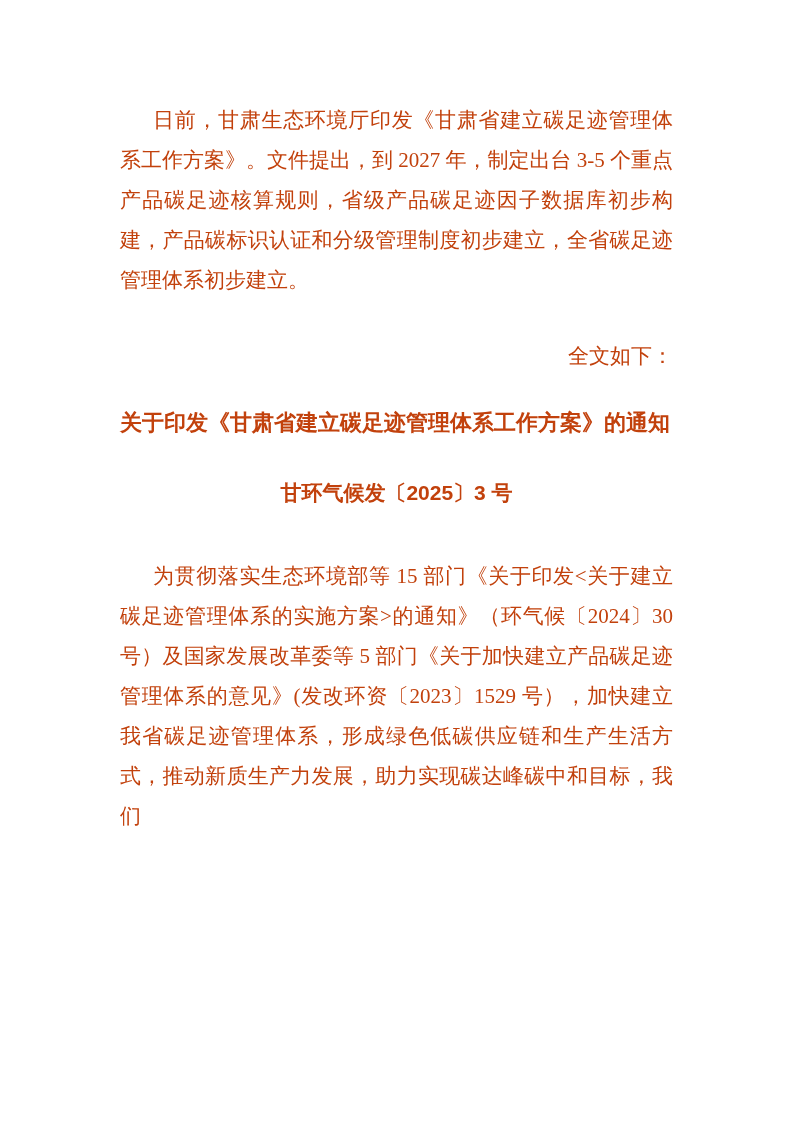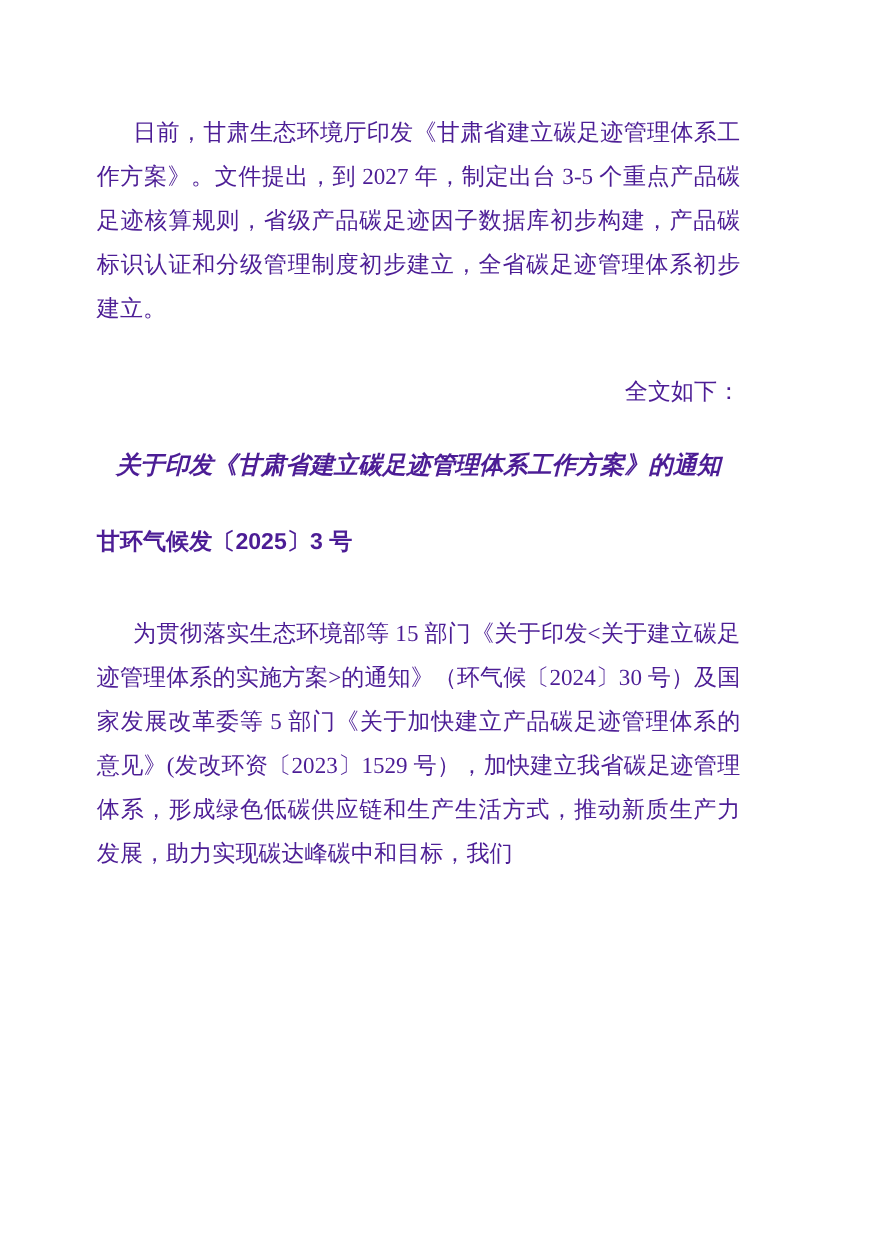--- a/index.html
+++ b/index.html
@@ -6,51 +6,49 @@
     margin: 0;
     padding: 0;
     background: #ffffff;
   }
   .page {
     position: relative;
     width: 793px;
     height: 858px;
     background: #ffffff;
     box-sizing: border-box;
-    padding: 100px 120px 0 88px;
+    padding: 100px 120px 0 120px;
     font-family: "Liberation Serif", "DejaVu Serif", serif;
-    color: #4c1d95;
+    color: #c2410c;
     overflow: hidden;
   }
   .para {
     margin: 0;
     font-size: 21px;
     line-height: 40px;
     text-align: justify;
     text-indent: 33px;
     word-break: break-all;
   }
   .full-text-label {
     margin-top: 36px;
     text-align: right;
   }
   .notice-title {
     margin-top: 27px;
     text-indent: 0;
-    text-align: center;
     font-weight: bold;
     font-size: 22px;
     line-height: 40px;
     font-family: "Liberation Sans", "DejaVu Sans", sans-serif;
-    font-style: italic;
   }
   .doc-number {
     margin-top: 30px;
     text-indent: 0;
-    text-align: left;
+    text-align: center;
     font-weight: bold;
     font-size: 21px;
     line-height: 40px;
     font-family: "Liberation Sans", "DejaVu Sans", sans-serif;
   }
   .recipients {
     margin-top: 34px;
   }
   .body-para {
     margin-top: 43px;

